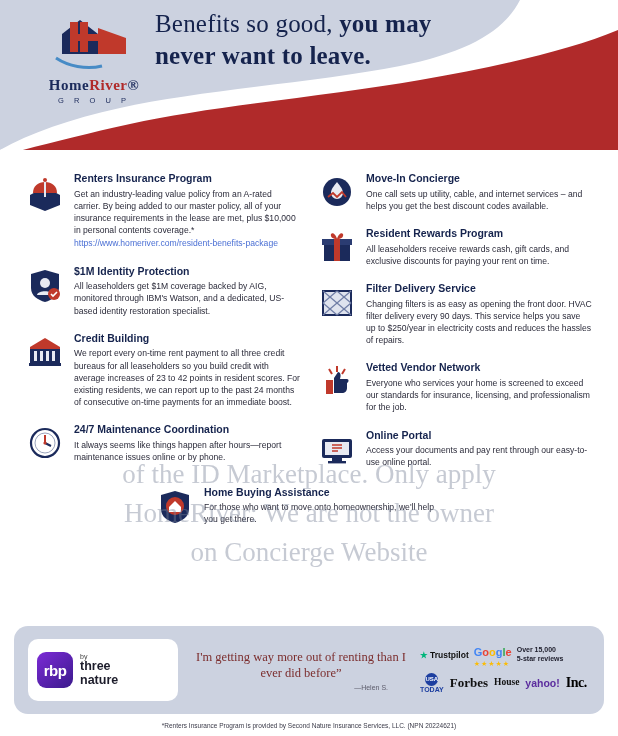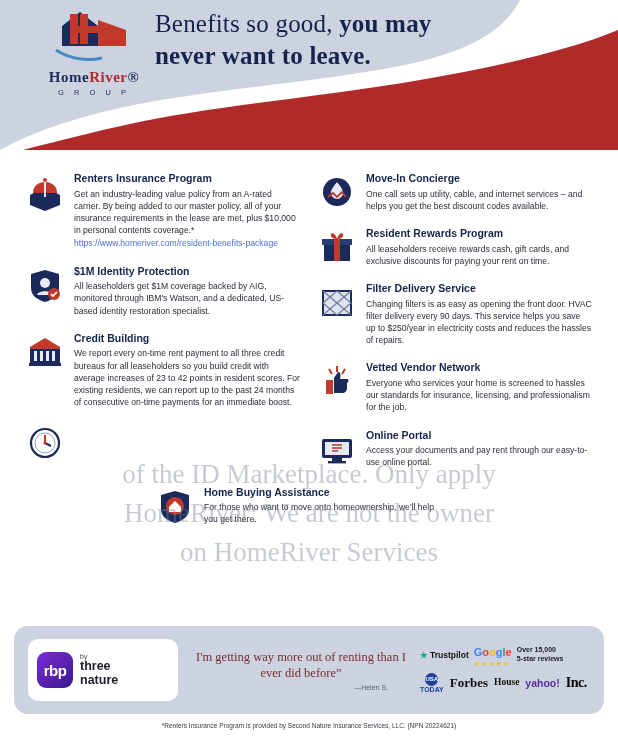--- a/index.html
+++ b/index.html
@@ -21,21 +21,21 @@
     background: #ccd2e0;
     overflow: hidden;
   }
   .header-wave {
     position: absolute;
     left: 0; top: 0;
     width: 618px; height: 150px;
   }
   .logo-block {
     position: absolute;
-    left: 34px; top: 6px;
+    left: 34px; top: 14px;
     width: 120px;
     text-align: center;
     z-index: 5;
   }
   .logo-mark { position: relative; width: 120px; height: 62px; }
   .logo-text {
     font-family: "Liberation Serif", serif;
     font-size: 15px;
     font-weight: bold;
     letter-spacing: 0.5px;
@@ -293,20 +293,24 @@
       <div class="item">
         <div class="item-icon">
           <svg viewBox="0 0 38 38" width="38" height="38">
             <circle cx="19" cy="19" r="14" fill="none" stroke="#1b2a5b" stroke-width="2.2"></circle>
             <circle cx="19" cy="19" r="10" fill="none" stroke="#9aa3bb" stroke-width="1"></circle>
             <line x1="19" y1="19" x2="19" y2="11" stroke="#c0392b" stroke-width="2"></line>
             <line x1="19" y1="19" x2="25" y2="22" stroke="#1b2a5b" stroke-width="2"></line>
             <circle cx="19" cy="19" r="1.6" fill="#c0392b"></circle>
           </svg>
         </div>
+        <div class="item-body">
+          <p class="item-title">24/7 Maintenance Coordination</p>
+          <p class="item-text">It always seems like things happen after hours—report maintenance issues online or by phone.</p>
+        </div>
       </div>
 
     </div>
 
     <div class="col">
 
       <div class="item">
         <div class="item-icon">
           <svg viewBox="0 0 38 38" width="38" height="38">
             <circle cx="19" cy="19" r="14" fill="#1b2a5b"></circle>
@@ -357,21 +361,21 @@
       <div class="item">
         <div class="item-icon">
           <svg viewBox="0 0 38 38" width="38" height="38">
             <path d="M19,4 L19,10 M11,7 L14,12 M27,7 L24,12" stroke="#c0392b" stroke-width="2"></path>
             <path d="M16,16 L20,10 C23,10 23,14 22,17 L29,17 C31,17 31,20 29,21 L29,26 C29,29 27,31 24,31 L16,31 Z" fill="#1b2a5b"></path>
             <rect x="8" y="18" width="7" height="14" fill="#c0392b"></rect>
           </svg>
         </div>
         <div class="item-body">
           <p class="item-title">Vetted Vendor Network</p>
-          <p class="item-text">Everyone who services your home is screened to hassles our standards for insurance, licensing, and professionalism for the job.</p>
+          <p class="item-text">Everyone who services your home is screened to exceed our standards for insurance, licensing, and professionalism for the job.</p>
         </div>
       </div>
 
       <div class="item">
         <div class="item-icon">
           <svg viewBox="0 0 38 38" width="38" height="38">
             <rect x="4" y="9" width="30" height="19" rx="2" fill="#1b2a5b"></rect>
             <rect x="7" y="12" width="24" height="13" fill="#e8eaf2"></rect>
             <rect x="14" y="28" width="10" height="3" fill="#1b2a5b"></rect>
             <rect x="10" y="31" width="18" height="2.4" fill="#1b2a5b"></rect>
@@ -398,21 +402,21 @@
     <div class="item-body">
       <p class="item-title">Home Buying Assistance</p>
       <p class="item-text">For those who want to move onto homeownership, we'll help you get there.</p>
     </div>
   </div>
 </div>
 
 <div class="watermark">
   <div>of the ID Marketplace. Only apply</div>
   <div>HomeRiver: We are not the owner</div>
-  <div>on HomeRiver Services</div>
+  <div>on Concierge Website</div>
 </div>
 
 <div class="footer-wrap">
   <div class="footer">
 
     <div class="rbp-badge">
       <div class="rbp-square">rbp</div>
       <div>
         <div class="rbp-by">by</div>
         <div class="rbp-sn">three</div>

